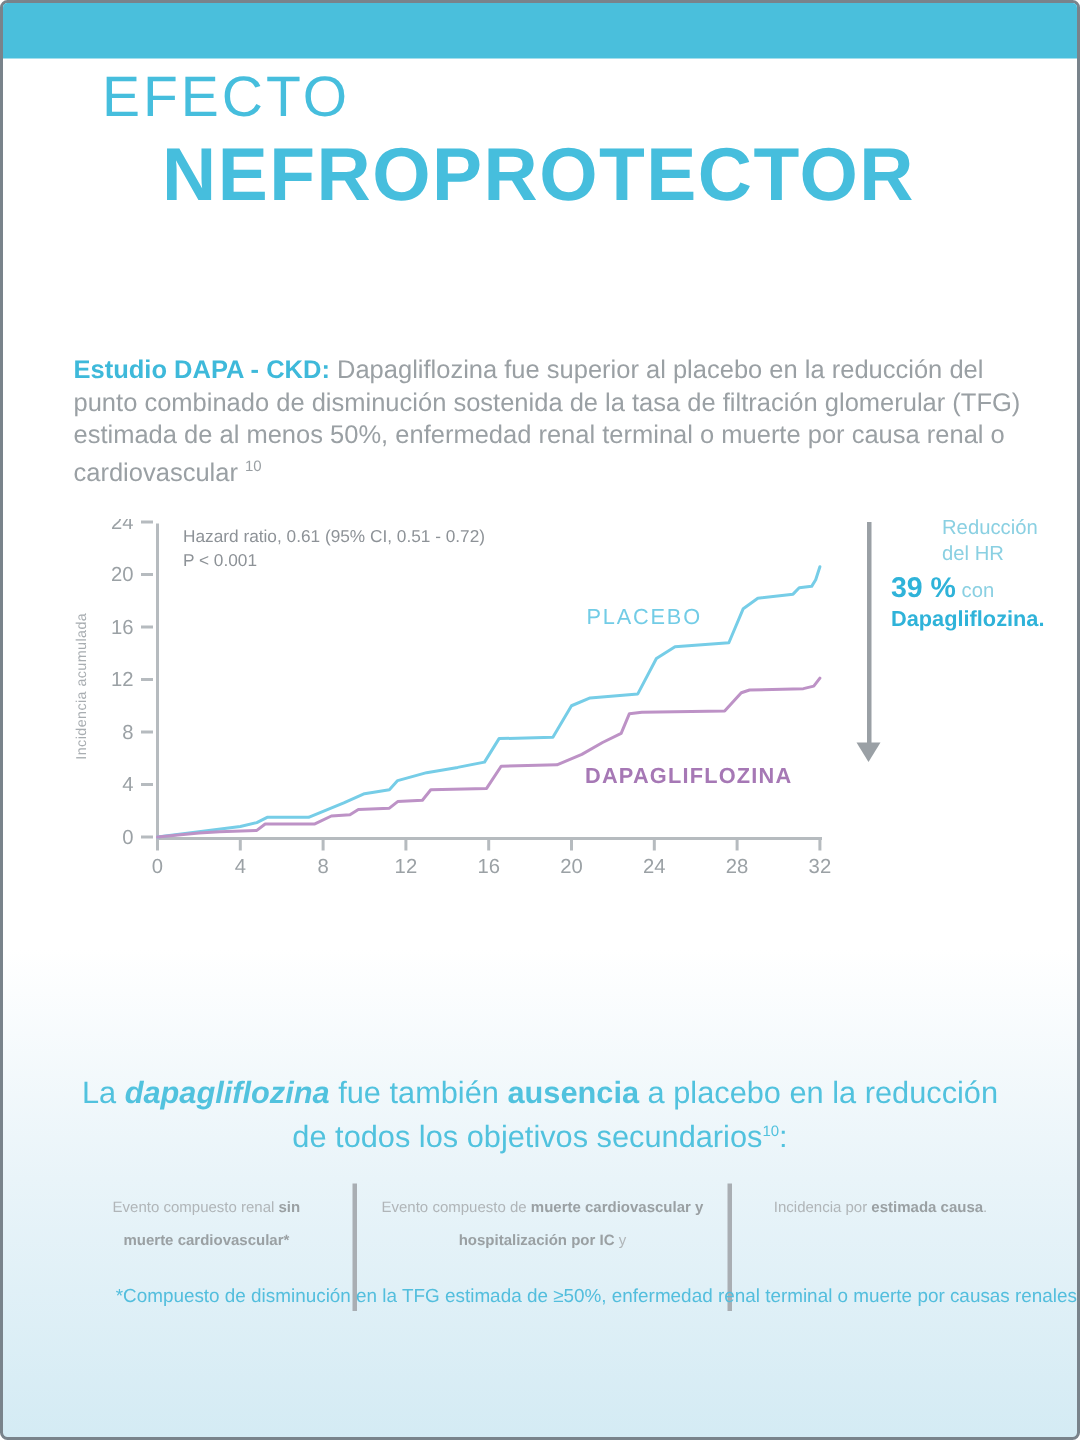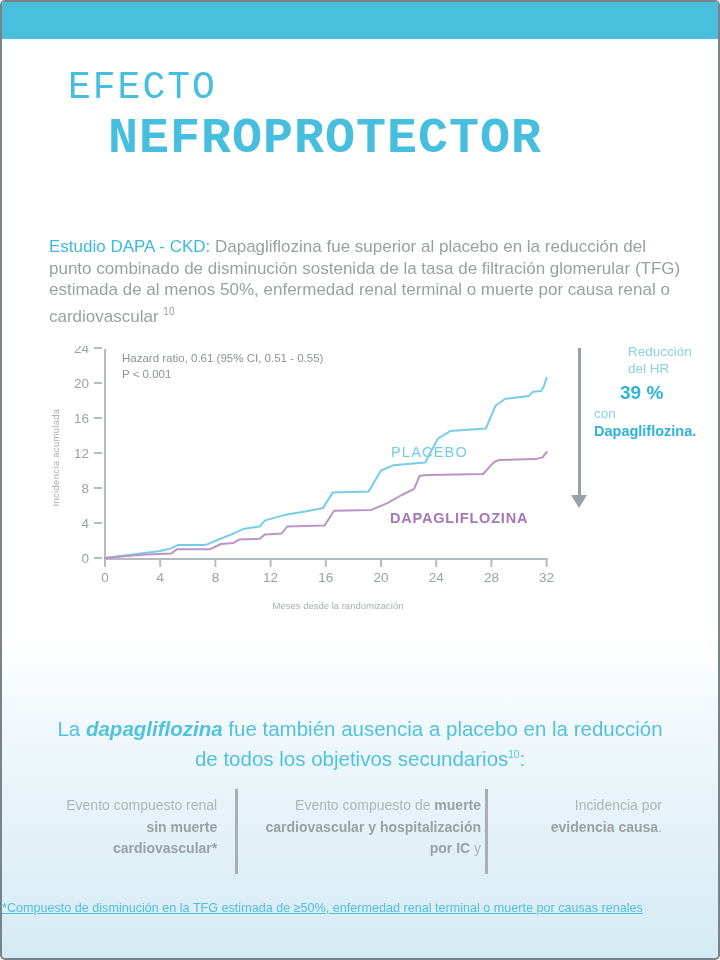--- a/index.html
+++ b/index.html
@@ -4,71 +4,71 @@
 <style>
   html,body { margin:0; padding:0; background:#fff; }
   .page {
     position:relative; width:720px; height:960px; box-sizing:border-box;
     border:2px solid #79838b; border-radius:5px; overflow:hidden;
     background: linear-gradient(180deg,#ffffff 0%,#ffffff 66%,#e9f4f9 82%,#d4ebf4 100%);
     font-family:"Liberation Sans", sans-serif;
   }
   .topbar { position:absolute; top:0; left:0; right:0; height:37px; background:#4abfdc; }
 
-  .title-block { position:absolute; left:66px; top:65px;font-family:Liberation Mono, monospace; }
+  .title-block { position:absolute; left:66px; top:42px; }
   .title-1 { font-size:38px; font-weight:500; color:#46bedd; letter-spacing:2px; line-height:1.12; }
   .title-2 { font-size:50px; font-weight:800; color:#46bedd; letter-spacing:1px; line-height:1.05; margin-top:3px;margin-left:40px; }
 
   .para { position:absolute; left:47px; width:634px; font-size:17px; line-height:21.6px; color:#9aa0a4; }
   .para-1 { top:180px; }
   .para-2 { top:234px; }
-  .blue-bold { color:#3eb9da; font-weight:normal; }
+  .blue-bold { color:#3eb9da; font-weight:bold; }
   .blue-bold-italic { color:#3eb9da; font-weight:bold; font-style:italic; }
   .gray-bold { color:#7d8286; font-weight:bold; }
   sup { font-size:10px; }
 
   .chart-svg { position:absolute; left:60px; top:344px; }
   .axis { stroke:#b6bbbf; stroke-width:2; fill:none; }
   .tick { stroke:#b6bbbf; stroke-width:2; }
   .ticklabel { font-family:"Liberation Sans", sans-serif; font-size:13.5px; fill:#9ba1a5; }
 
   .y-axis-label { position:absolute; left:-12px; top:450px; width:130px; text-align:center;
     font-size:9.5px; color:#a8adb1; letter-spacing:0.3px; transform:rotate(-90deg); }
   .x-axis-label { position:absolute; left:103px; top:598px; width:466px; text-align:center;
     font-size:9.5px; color:#a8adb1; }
 
   .hazard-note { position:absolute; left:120px; top:349px; font-size:11.5px; line-height:15.5px; color:#8d9297; }
 
-  .placebo-label { position:absolute; left:389px; top:402px; font-size:14.5px; letter-spacing:1.2px; color:#72cce6;margin-top:40px; }
+  .placebo-label { position:absolute; left:389px; top:402px; font-size:14.5px; letter-spacing:1.2px; color:#72cce6; }
   .dapa-label { position:absolute; left:388px; top:508px; font-size:14.5px; font-weight:bold; letter-spacing:0.8px; color:#a678b5; }
 
   .hr-arrow-line { position:absolute; left:576px; top:346px; width:3px; height:148px; background:#9aa0a5; }
   .hr-arrow-head { position:absolute; left:569px; top:493px; width:0; height:0;
     border-left:8px solid transparent; border-right:8px solid transparent; border-top:13px solid #9aa0a5; }
 
   .hr-note { position:absolute; left:592px; top:342px; width:125px; }
   .hr-note-light { font-size:13.5px; line-height:16.5px; color:#8ad0e2;margin-left:34px; }
   .hr-value-line { margin-top:5px; }
-  .hr-value { font-size:19px; font-weight:800; color:#2fb3d9;margin-left:26px; }
-  .hr-con { font-size:13.5px; color:#8ad0e2;padding-left:32px; }
+  .hr-value { font-size:19px; font-weight:800; color:#2fb3d9; }
+  .hr-con { font-size:13.5px; color:#8ad0e2; }
   .hr-drug { font-size:14.5px; font-weight:800; color:#2fb3d9; line-height:18px; }
 
   .sec-heading { position:absolute; top:714px; left:0; width:100%; text-align:center;
     font-size:20.5px; line-height:26px; color:#51c2de; }
   .sec-heading .blue-bold, .sec-heading .blue-bold-italic { color:#51c2de; }
 
   .cols { position:absolute; top:787px; left:38px; width:646px; display:flex; align-items:flex-start; }
-  .col { box-sizing:border-box; font-size:14px; line-height:21.5px; color:#b0b5b8; text-align:right; padding-top:6px; }
+  .col { box-sizing:border-box; font-size:10px; line-height:21.5px; color:#b0b5b8; text-align:center; padding-top:6px; }
   .col-bold { font-weight:bold; color:#9aa0a3; }
   .col-1 { width:208px; padding-left:18px; padding-right:18px; }
   .col-2 { width:266px; padding-left:4px; padding-right:4px; }
   .col-3 { width:210px; padding-left:24px; padding-right:24px; }
   .divider { width:3px; height:85px; background:#a9aeb3; flex-shrink:0; }
 
-  .footnote { position:absolute; top:899px; left:0; width:100%; text-align:left; font-size:12.6px; color:#53bedd;text-decoration:underline; }
+  .footnote { position:absolute; top:855px; left:0; width:100%; text-align:right; font-size:12.6px; color:#53bedd; }
 </style>
 </head>
 <body>
 
 <div class="page">
 
   <div class="topbar"></div>
 
   <div class="title-block">
     <div class="title-1">EFECTO</div>
@@ -113,24 +113,23 @@
       <text x="27" y="76.5" text-anchor="end" class="ticklabel">16</text>
       <line x1="32" y1="37" x2="40" y2="37" class="tick"></line>
       <text x="27" y="41.5" text-anchor="end" class="ticklabel">20</text>
       <line x1="32" y1="2" x2="40" y2="2" class="tick"></line>
       <text x="27" y="6.5" text-anchor="end" class="ticklabel">24</text>
       <polyline points="43.0,212.0 70.6,208.5 98.2,205.0 109.2,202.4 116.1,198.9 143.7,198.9 167.2,189.3 181.0,183.1 197.6,180.5 203.1,174.4 222.4,169.1 243.1,165.6 261.0,162.1 270.7,146.4 306.6,145.5 319.0,124.5 331.4,119.3 363.2,116.6 375.6,93.0 388.0,85.1 423.9,82.5 433.5,59.8 443.2,52.8 466.7,50.1 470.8,45.8 479.1,44.9 481.8,40.5 484.6,31.8" fill="none" stroke="#76cde7" stroke-width="2" stroke-linejoin="round" stroke-linecap="round"></polyline>
       <polyline points="43.0,212.0 70.6,209.4 84.4,208.5 109.2,207.6 114.8,203.3 147.9,203.3 158.9,198.0 171.3,197.1 176.9,193.6 197.6,192.8 203.1,188.4 219.6,187.5 225.2,180.5 262.4,179.6 272.1,164.8 309.3,163.9 325.9,156.9 339.7,149.0 352.1,142.9 357.6,129.8 365.9,128.9 421.1,128.0 432.2,115.8 437.7,114.0 473.6,113.1 480.5,111.4 484.6,106.1" fill="none" stroke="#bd92c6" stroke-width="2" stroke-linejoin="round" stroke-linecap="round"></polyline>
     </svg>
 
   <div class="y-axis-label">Incidencia acumulada</div>
-  <div class="x-axis-label">Meses desde la randomización</div>
 
   <div class="hazard-note">
-    <div>Hazard ratio, 0.61 (95% CI, 0.51 - 0.55)</div>
+    <div>Hazard ratio, 0.61 (95% CI, 0.51 - 0.72)</div>
     <div>P &lt; 0.001</div>
   </div>
 
   <div class="placebo-label">PLACEBO</div>
   <div class="dapa-label">DAPAGLIFLOZINA</div>
 
   <div class="hr-arrow-line"></div>
   <div class="hr-arrow-head"></div>
 
   <div class="hr-note">
@@ -150,19 +149,19 @@
   <div class="cols">
     <div class="col col-1">
       <span>Evento compuesto renal </span><span class="col-bold">sin muerte cardiovascular*</span><span></span>
     </div>
     <div class="divider"></div>
     <div class="col col-2">
       <span>Evento compuesto de </span><span class="col-bold">muerte cardiovascular y hospitalización por IC</span><span> y</span>
     </div>
     <div class="divider"></div>
     <div class="col col-3">
-      <span>Incidencia por </span><span class="col-bold">evidencia causa</span><span>.</span>
+      <span>Incidencia por </span><span class="col-bold">estimada causa</span><span>.</span>
     </div>
   </div>
 
   <div class="footnote">*Compuesto de disminución en la TFG estimada de ≥50%, enfermedad renal terminal o muerte por causas renales</div>
 
 </div>
 
 </body></html>

